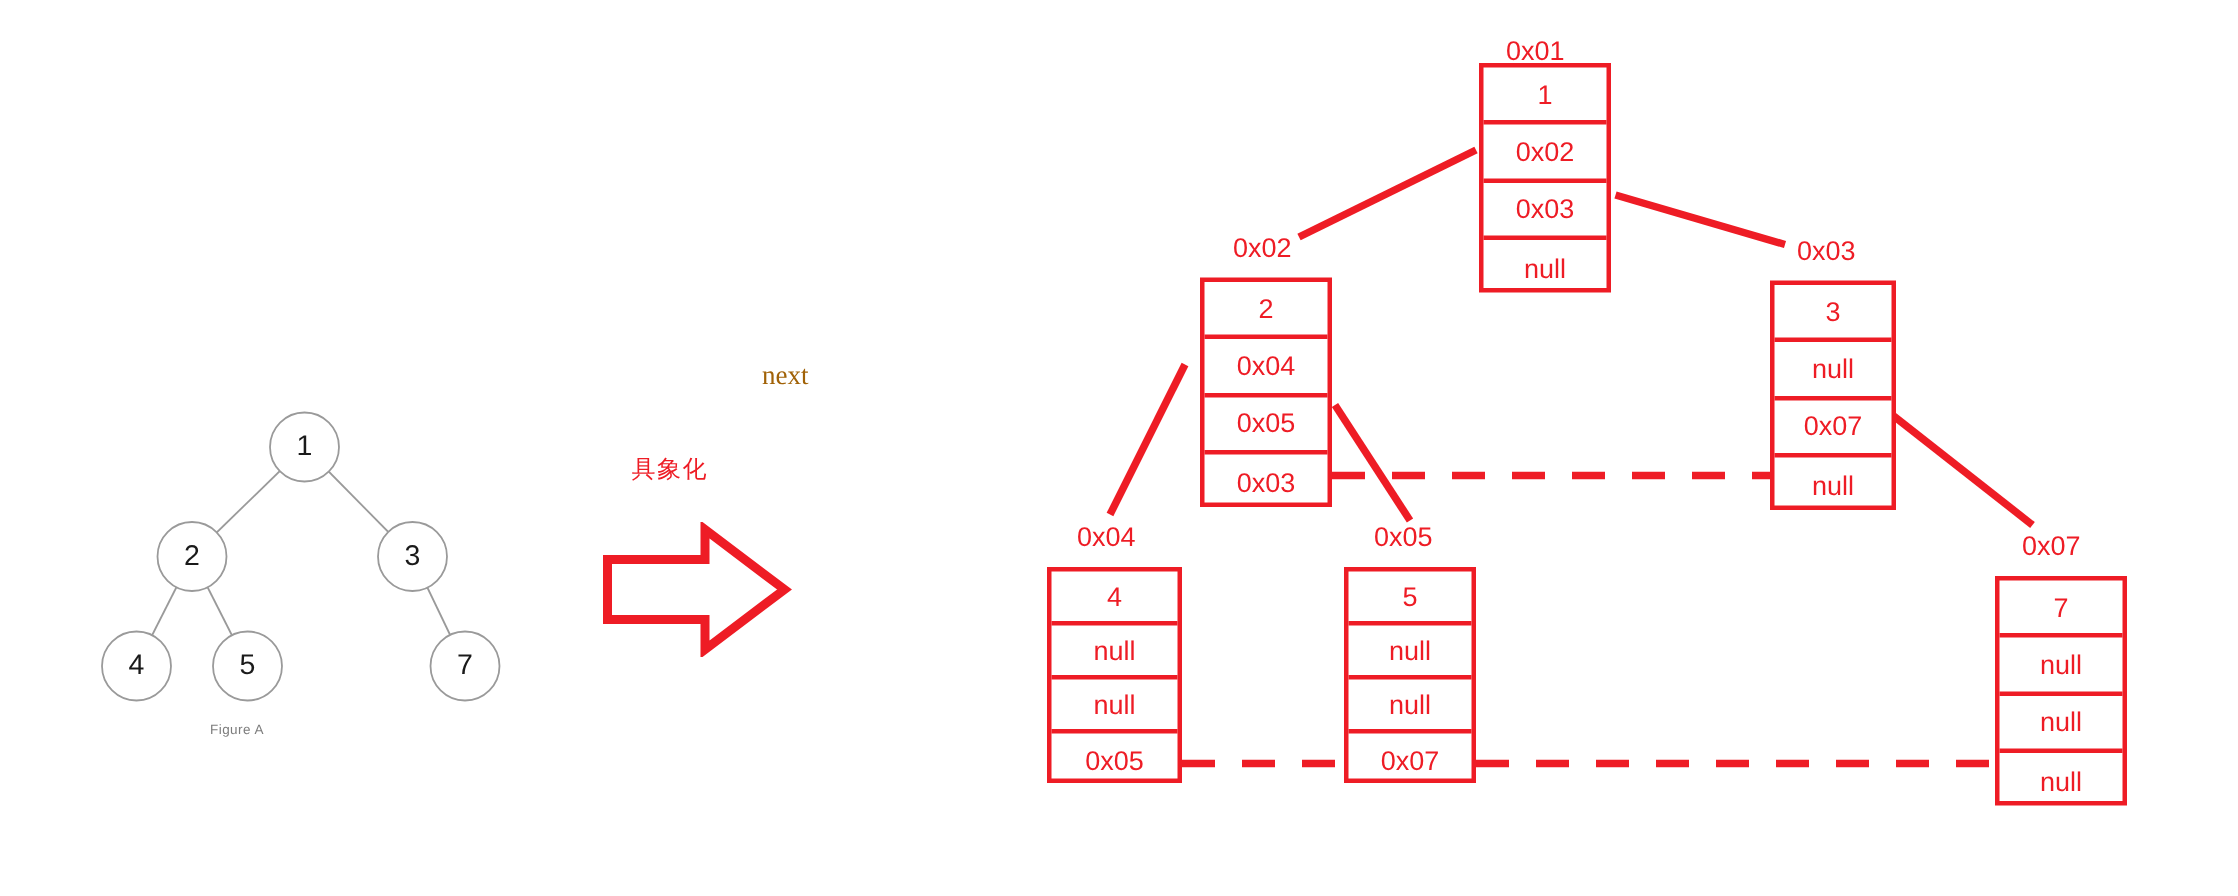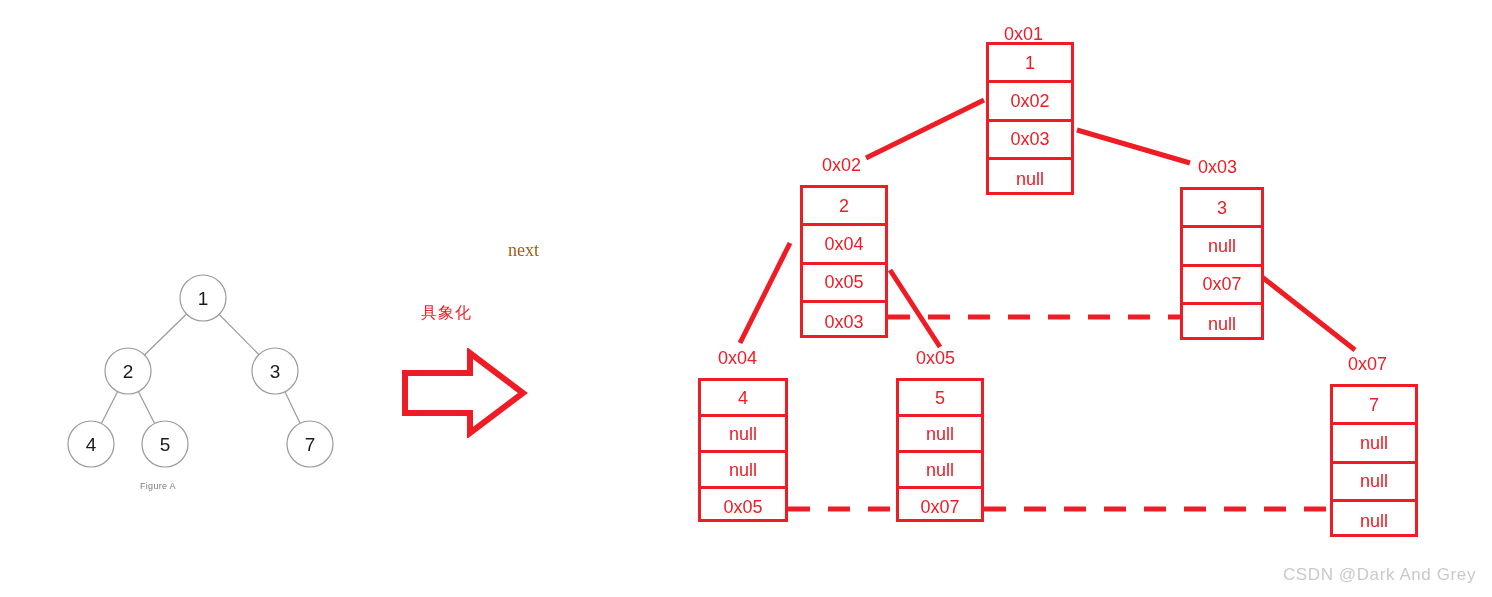--- a/index.html
+++ b/index.html
@@ -233,15 +233,14 @@
   </div>
 
   <div class="addr-label" style="left:1348px; top:354px;">0x07</div>
   <div class="node-box" style="left:1330px; top:384px; width:88px; height:153px;">
     <div class="node-row" style="height:38.25px">7</div>
     <div class="node-row" style="height:38.25px">null</div>
     <div class="node-row" style="height:38.25px">null</div>
     <div class="node-row" style="height:38.25px">null</div>
   </div>
 
-  <div id="watermark">CSDN @Dark And Grey</div>
 
 </div>
 
 </body></html>

